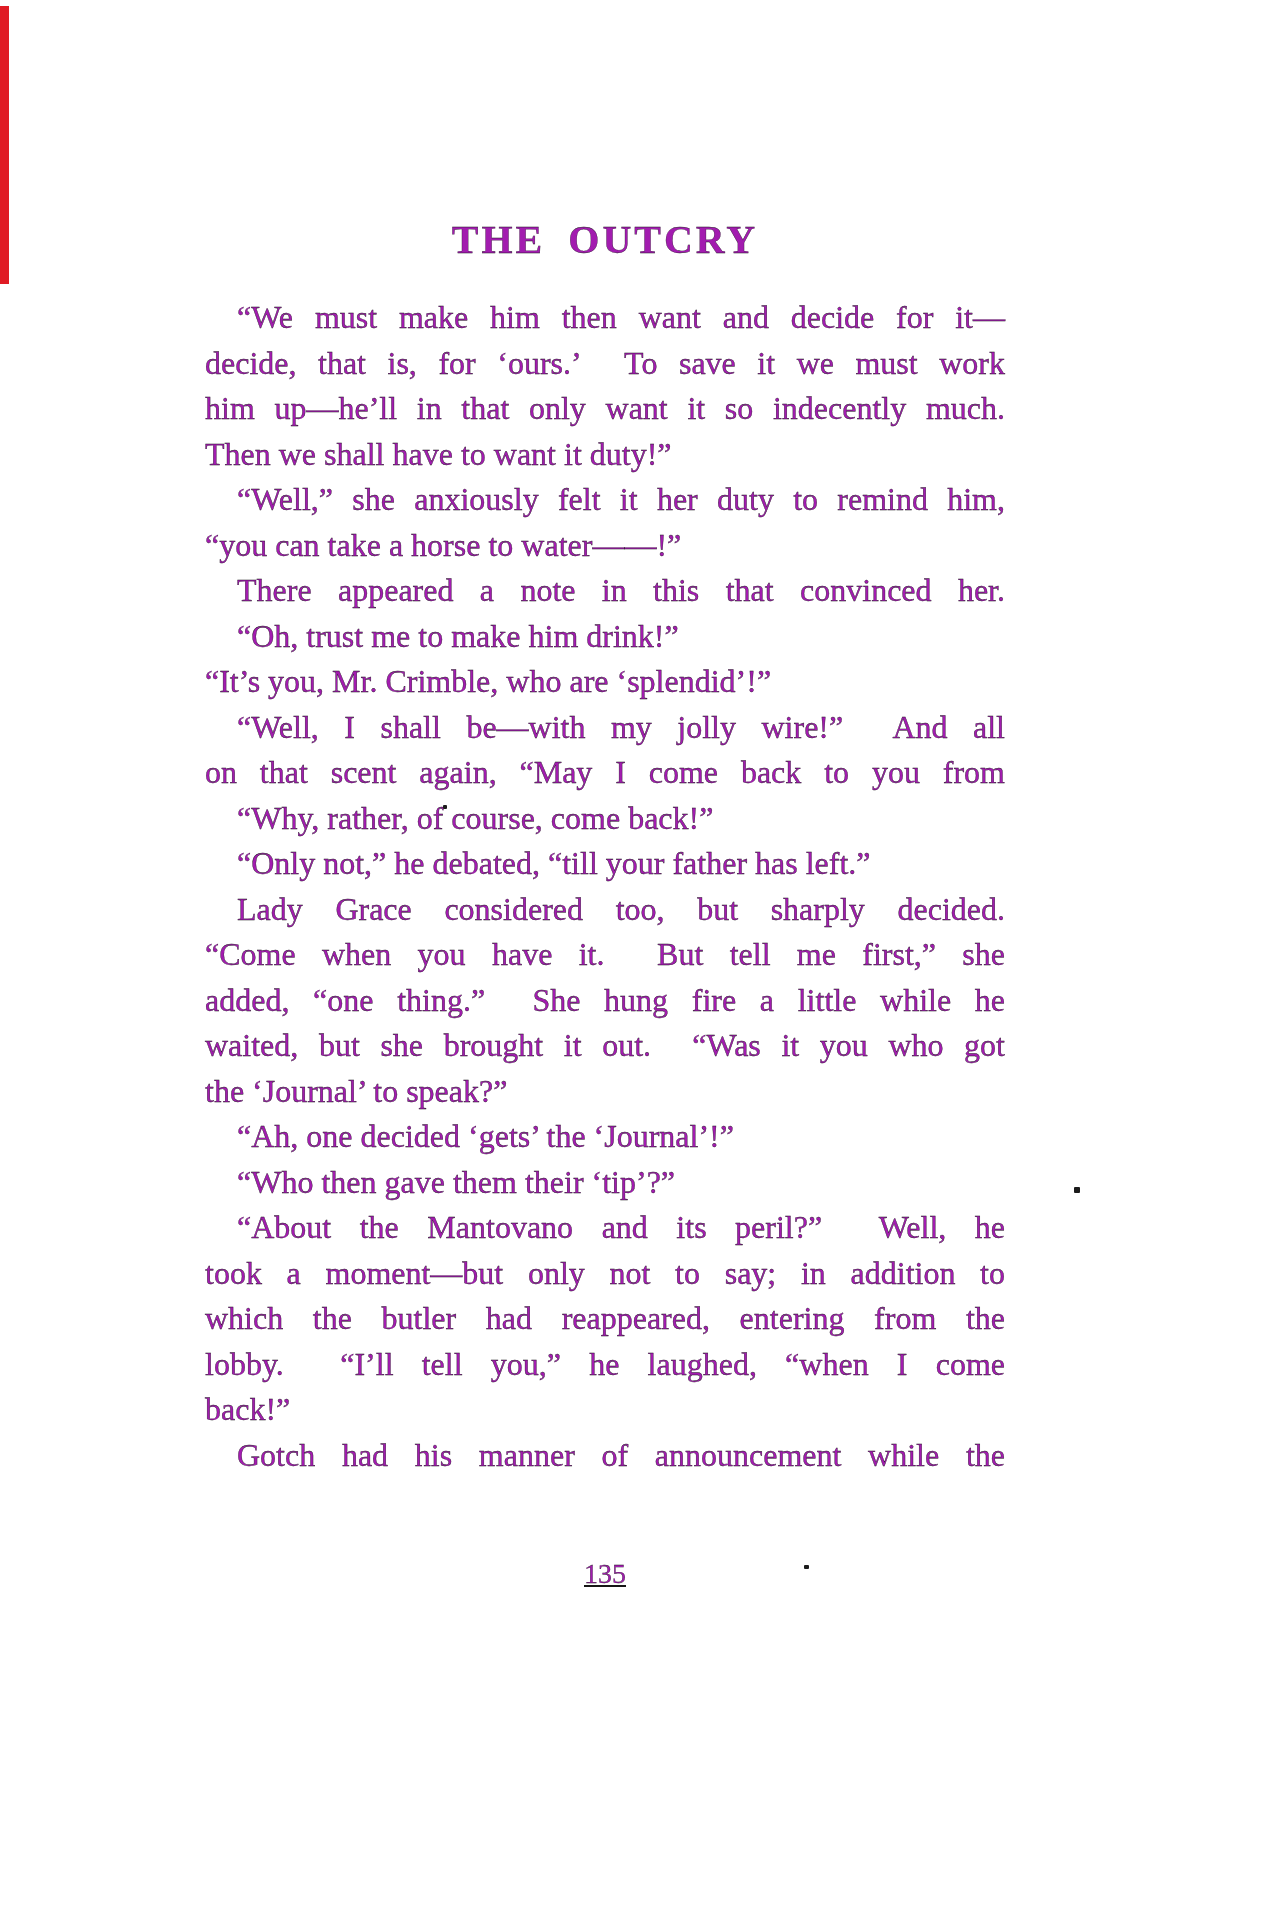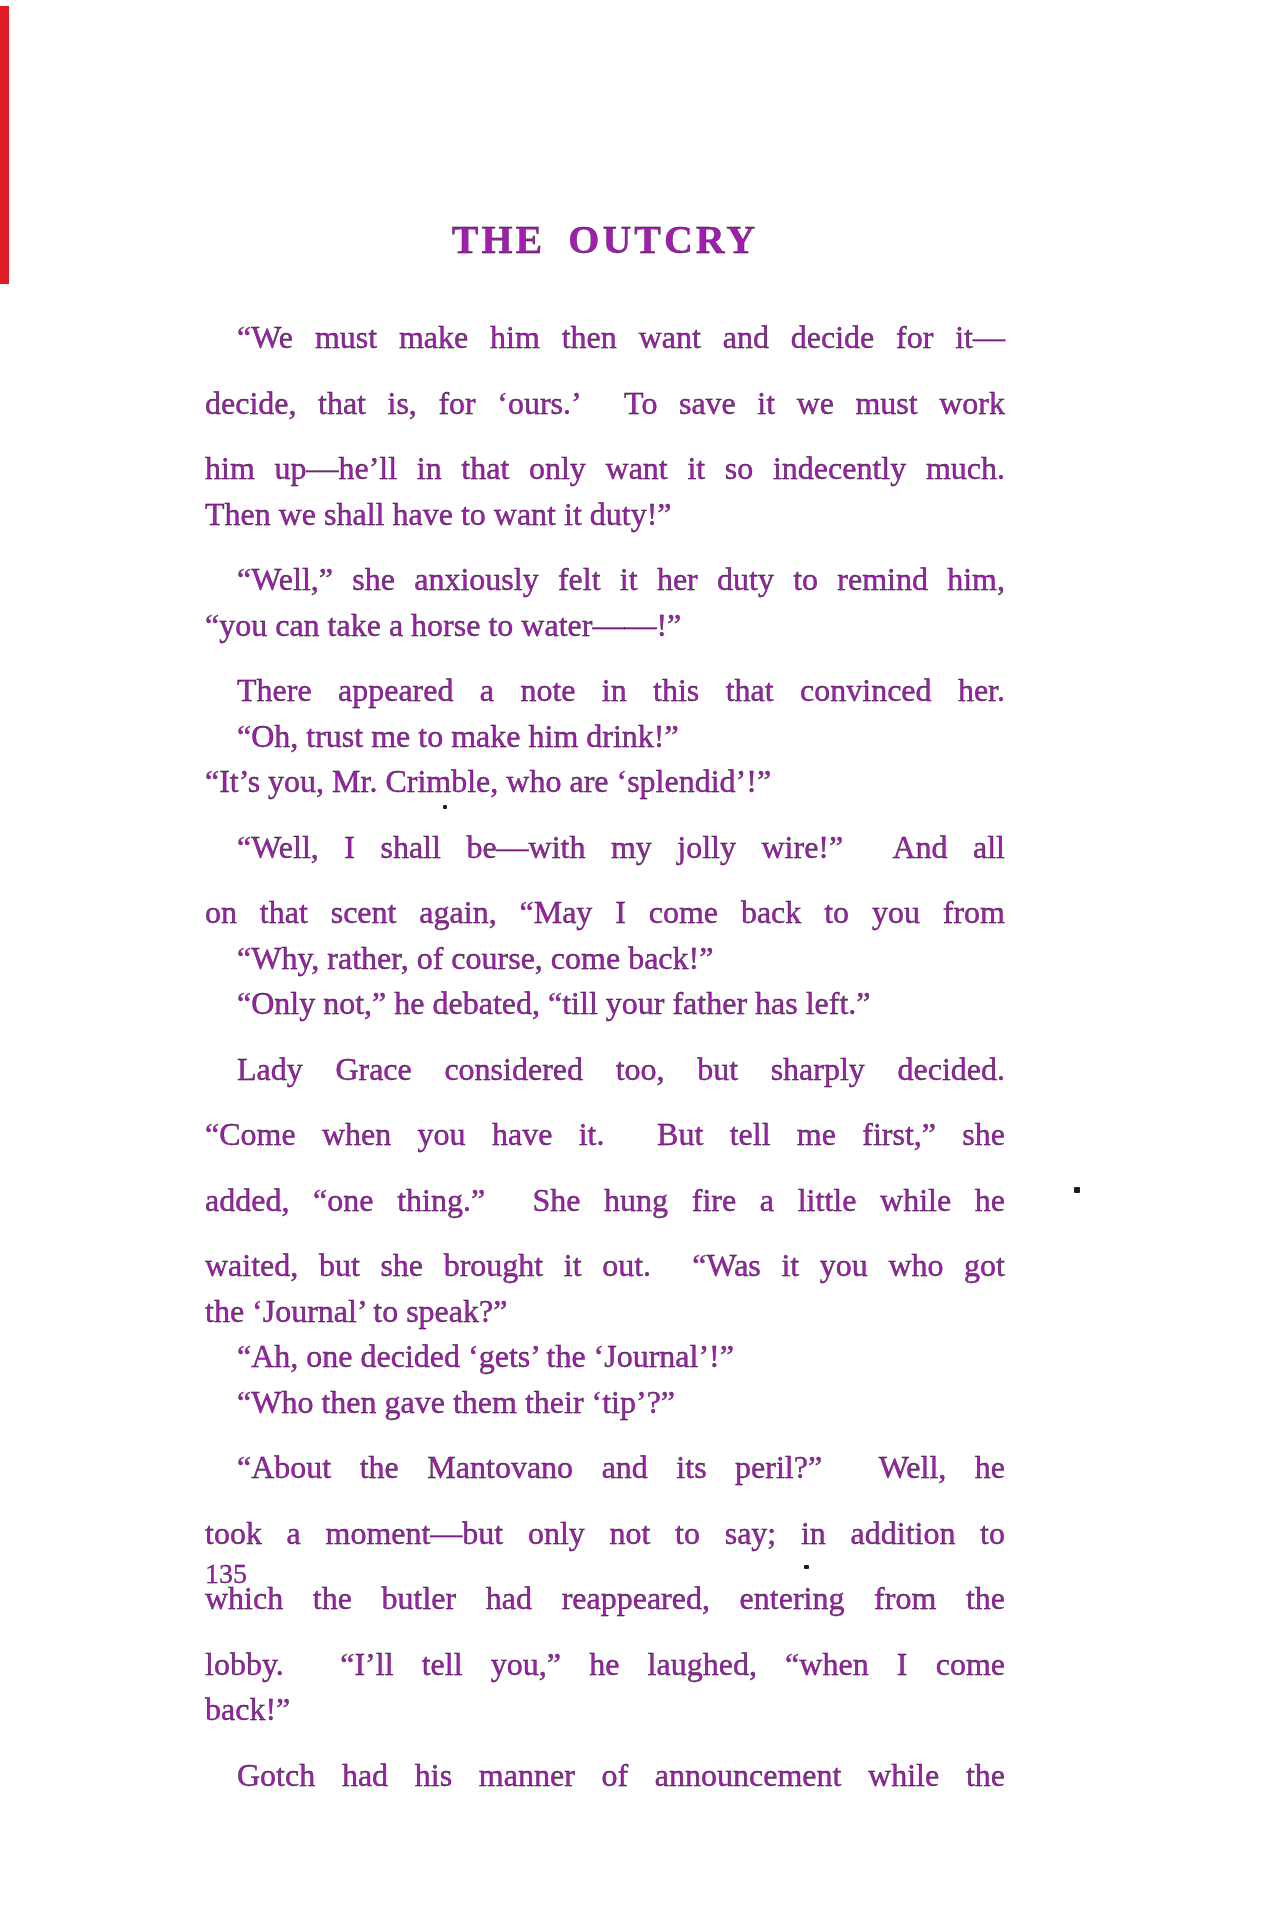--- a/index.html
+++ b/index.html
@@ -39,29 +39,31 @@
     left: 205px; top: 295px;
     width: 800px;
     font-size: 32px;
     line-height: 45.5px;
     -webkit-text-stroke: 0.35px #161616;
   }
   .text-line {
     text-align: justify;
     text-align-last: left;
   }
-  .text-line.jlast { text-align-last: justify; margin-top: 20px; }
+  .text-line.jlast { text-align-last: justify; }
   .text-line.indent { padding-left: 32px; }
   .text-line .it { }
   .page-number {
     position: absolute;
     left: 205px; top: 1560px;
     width: 800px;
+    text-align: center;
     font-size: 28px;
     line-height: 28px;
+    text-decoration: underline;
     -webkit-text-stroke: 0.3px #161616;
   }
   .speck {
     position: absolute;
     background: #1c1c1c;
     border-radius: 1px;
   }
   .speck-1 { left: 1074px; top: 1187px; width: 6px; height: 6px; }
   .speck-2 { left: 804px;  top: 1565px; width: 5px; height: 4px; }
   .speck-3 { left: 443px;  top: 805px;  width: 4px; height: 4px; }

